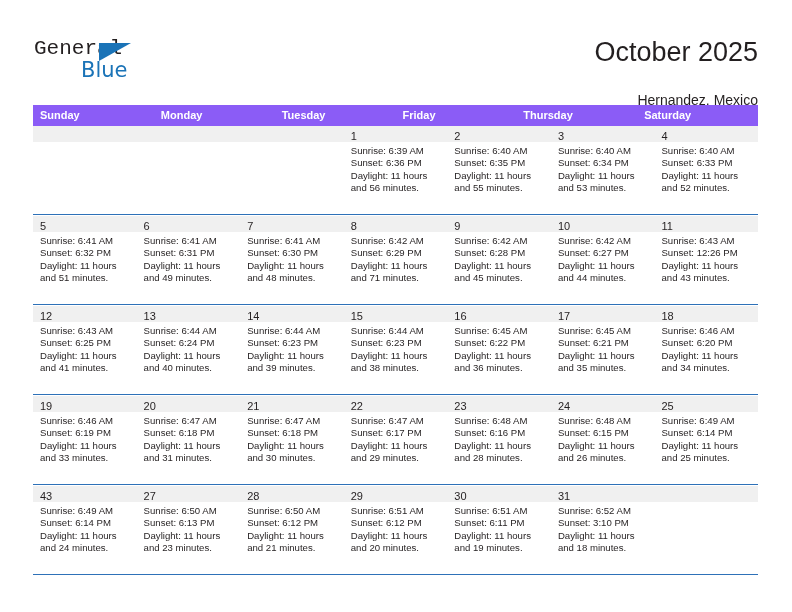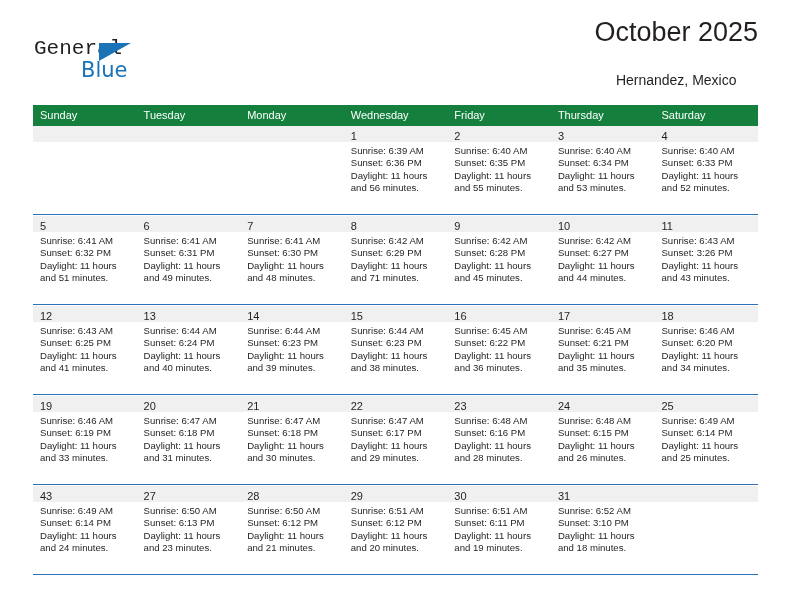--- a/index.html
+++ b/index.html
@@ -62,22 +62,22 @@
     font-size: 21px;
     color: #1a73b7;
     font-family: "DejaVu Sans", sans-serif;
     font-weight: 400;
     line-height: 22px;
     margin-left: 18px;
   }
   .title-block {
     position: absolute;
     right: 34px;
-    top: 16px;
-    text-align: center;
+    top: 36px;
+    text-align: right;
   }
   .cal-title {
     font-size: 27px;
     font-weight: 400;
     color: #231f20;
     line-height: 32px;
     white-space: nowrap;
   }
   .cal-subtitle {
     font-size: 14px;
@@ -91,22 +91,23 @@
   
   .calendar {
     position: absolute;
     left: 33px;
     top: 105px;
     width: 725px;
   }
   .weekday-row {
     display: flex;
     width: 725px;
-    background: #15803d;
+    background: #8b5cf6;
     height: 21px;
+    font-weight: bold;
   }
   .weekday {
     flex: 1 1 0;
     min-width: 0;
     color: #ffffff;
     font-size: 11px;
     line-height: 21px;
     padding-left: 7px;
     box-sizing: border-box;
     white-space: nowrap;
@@ -169,23 +170,22 @@
     <div class="title-block">
       <div class="cal-title">October 2025</div>
       <div class="cal-subtitle">Hernandez, Mexico</div>
     </div>
 
   </div>
 
   <div class="calendar">
     <div class="weekday-row">
         <div class="weekday">Sunday</div>
+        <div class="weekday">Monday</div>
         <div class="weekday">Tuesday</div>
-        <div class="weekday">Monday</div>
-        <div class="weekday">Wednesday</div>
         <div class="weekday">Friday</div>
         <div class="weekday">Thursday</div>
         <div class="weekday">Saturday</div>
       </div>
     <div id="weeks-container">
         <div class="week-row">
           <div class="day-cell empty">
             <div class="day-number-band"><span class="day-number"></span></div>
           </div>
           <div class="day-cell empty">
@@ -283,21 +283,21 @@
               <div class="detail-line">Sunrise: 6:42 AM</div>
               <div class="detail-line">Sunset: 6:27 PM</div>
               <div class="detail-line">Daylight: 11 hours</div>
               <div class="detail-line">and 44 minutes.</div>
             </div>
           </div>
           <div class="day-cell">
             <div class="day-number-band"><span class="day-number">11</span></div>
             <div class="day-details">
               <div class="detail-line">Sunrise: 6:43 AM</div>
-              <div class="detail-line">Sunset: 3:26 PM</div>
+              <div class="detail-line">Sunset: 12:26 PM</div>
               <div class="detail-line">Daylight: 11 hours</div>
               <div class="detail-line">and 43 minutes.</div>
             </div>
           </div>
         </div>
         <div class="week-row">
           <div class="day-cell">
             <div class="day-number-band"><span class="day-number">12</span></div>
             <div class="day-details">
               <div class="detail-line">Sunrise: 6:43 AM</div>

